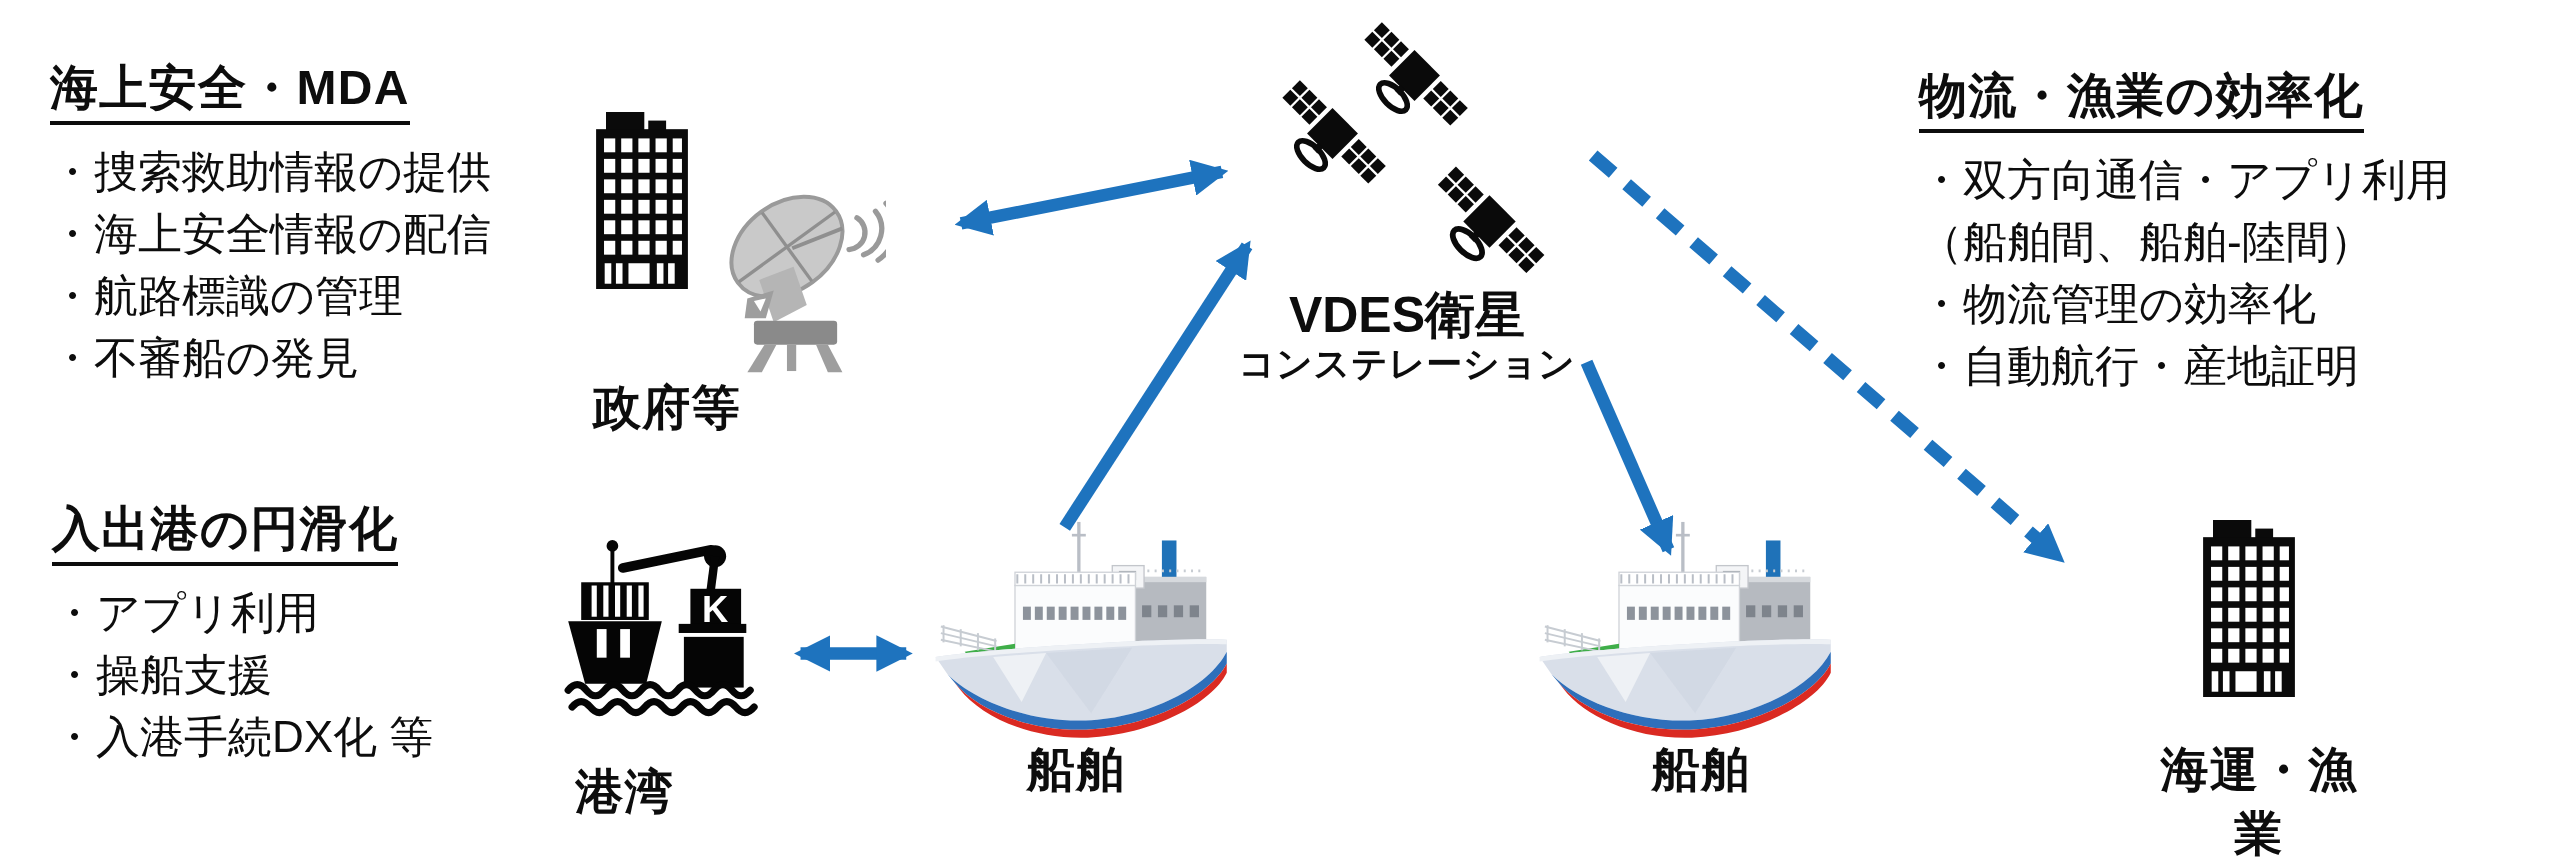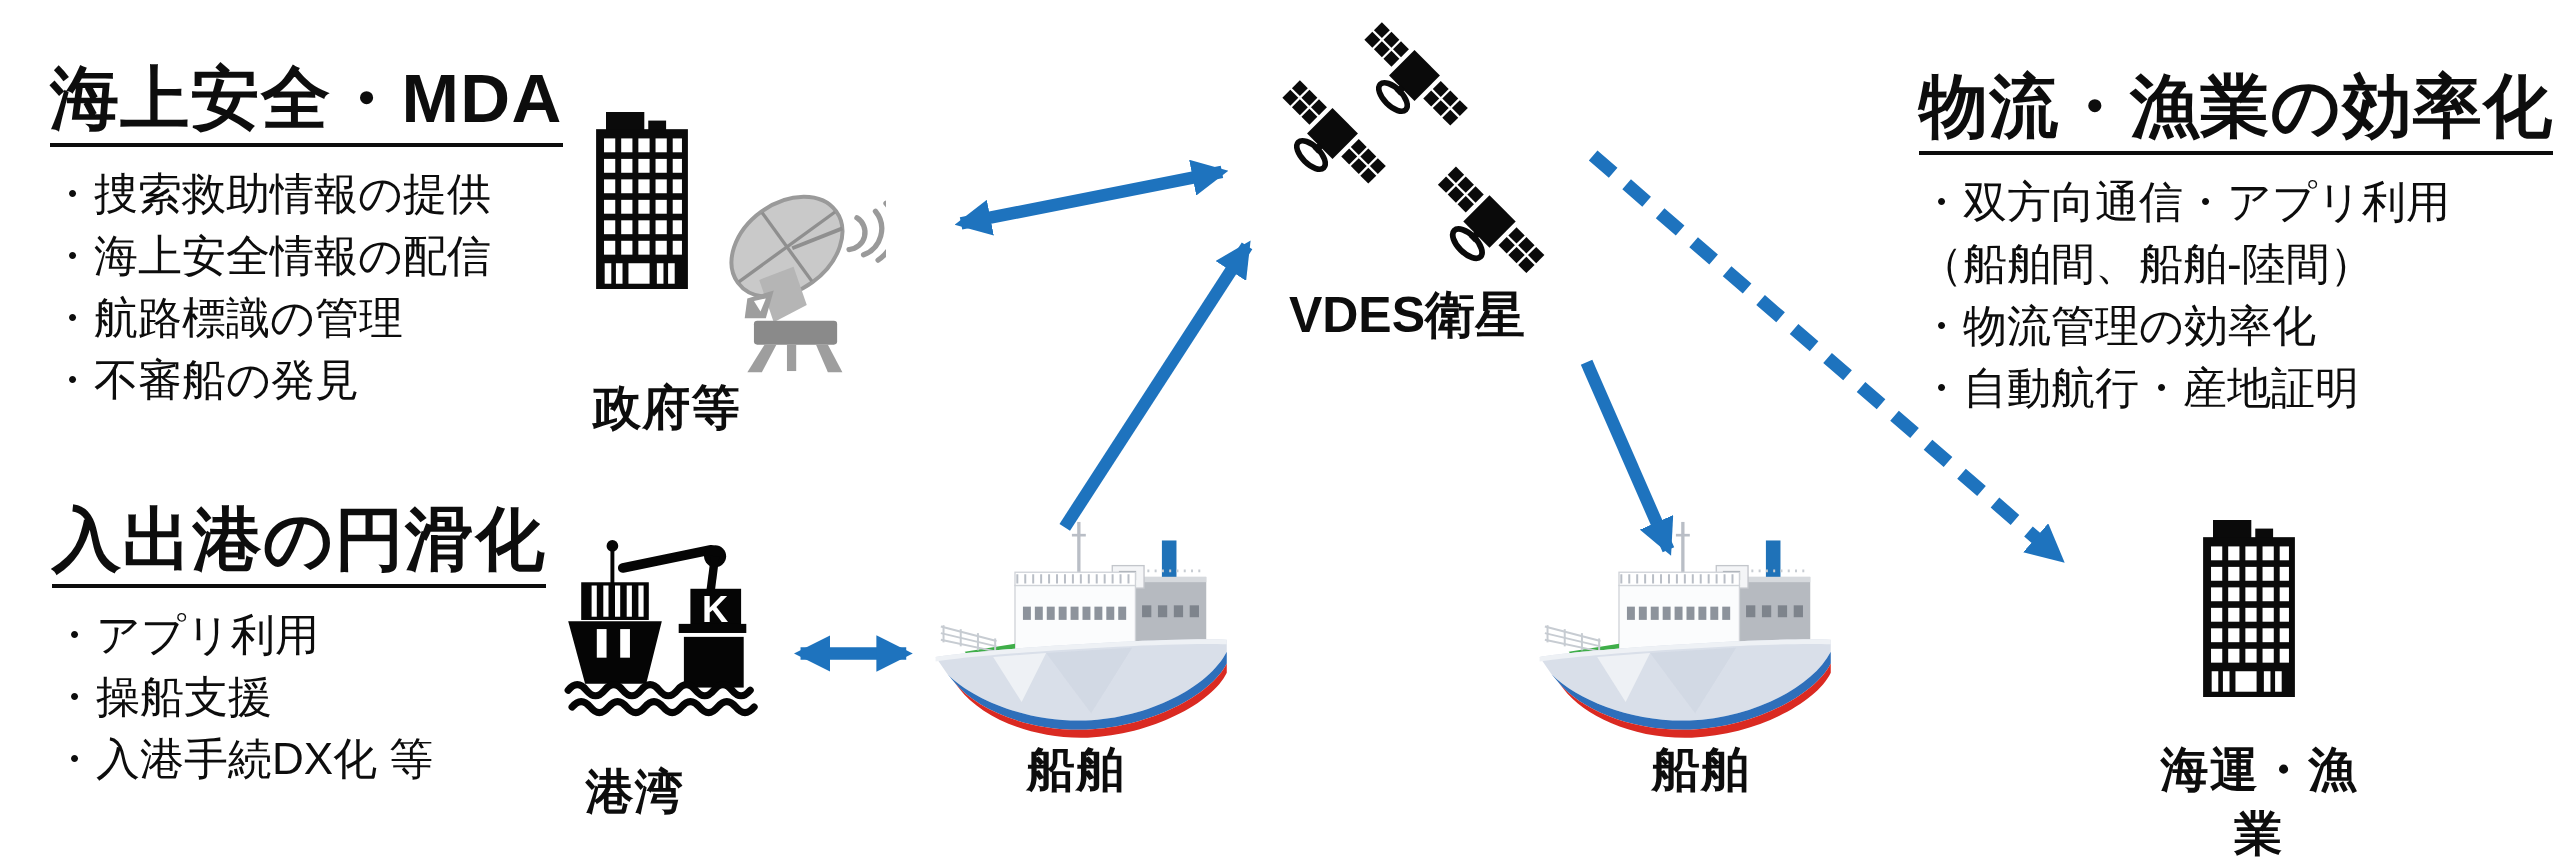--- a/index.html
+++ b/index.html
@@ -1,20 +1,20 @@
 <!DOCTYPE html>
 <html style="font-size:10.6px"><head>
 <meta charset="utf-8">
 <style>
   html,body{margin:0;padding:0;background:#ffffff;}
   body{font-family:"Liberation Sans","DejaVu Sans",sans-serif;color:#0d0d0d;}
   #canvas{position:relative;width:2576px;height:867px;background:#ffffff;overflow:hidden;}
   .abs{position:absolute;}
   .text-block{white-space:nowrap;}
-  .block-title{display:inline-block;font-weight:bold;font-size:69px;line-height:1.05;
+  .block-title{display:inline-block;font-weight:bold;font-size:48px;line-height:1.05;
                letter-spacing:1.3px;border-bottom:4.6px solid #0d0d0d;padding-bottom:8px;}
   .block-items{margin-top:16px;font-size:44px;line-height:62px;font-weight:400;}
   .node-label{font-weight:bold;font-size:48px;text-align:center;letter-spacing:1.3px;}
   .vdes-label{text-align:center;}
   .vdes-main{font-weight:bold;font-size:50px;line-height:1.1;}
   .vdes-sub{font-weight:600;font-size:36px;line-height:1.15;letter-spacing:0.7px;}
   svg{display:block;}
 </style>
 </head>
 <body>
@@ -179,20 +179,21 @@
           <rect x="32" y="-1" width="10" height="10"></rect>
           <rect x="44" y="-1" width="10" height="10"></rect>
         <ellipse cx="0" cy="27" rx="16" ry="8" fill="none" stroke="#0a0a0a" stroke-width="5"></ellipse>
         <rect x="-3" y="15" width="6" height="7"></rect>
       </g>
     </svg>
   </div>
 
   <div class="abs vdes-label" style="left:1232px;top:288px;width:350px;">
     <div class="vdes-main">VDES衛星</div>
+    <div class="vdes-sub">コンステレーション</div>
   </div>
 
   <div class="abs" style="left:563px;top:525px;">
     <svg width="208" height="201" viewBox="0 0 320 305">
       <g fill="#050505">
         <circle cx="76" cy="30" r="9"></circle>
         <rect x="73" y="32" width="6" height="58"></rect>
         <rect x="28" y="86" width="104" height="58"></rect>
         <polygon points="8,146 152,146 128,242 34,242"></polygon>
         <line x1="92" y1="64" x2="228" y2="36" stroke="#050505" stroke-width="15" stroke-linecap="round"></line>
@@ -360,21 +361,21 @@
         <rect x="16" y="229" width="10" height="31"></rect>
           <rect x="33" y="229" width="10" height="31"></rect>
         <rect x="52" y="229" width="32" height="31"></rect>
         <rect x="95" y="229" width="10" height="31"></rect>
           <rect x="112" y="229" width="10" height="31"></rect>
       </g>
     </svg>
   </div>
 
   <div class="abs node-label" style="left:581px;top:376px;width:172px;">政府等</div>
-  <div class="abs node-label" style="left:565px;top:760px;width:119px;text-align:right;">港湾</div>
+  <div class="abs node-label" style="left:565px;top:760px;width:119px;">港湾</div>
   <div class="abs node-label" style="left:1020px;top:738px;width:112px;">船舶</div>
   <div class="abs node-label" style="left:1645px;top:738px;width:112px;">船舶</div>
   <div class="abs node-label" style="left:2137px;top:738px;width:244px;">海運・漁業</div>
 
   <svg class="abs" style="left:0;top:0;" width="2576" height="867" viewBox="0 0 3900 1312">
     <defs>
       <marker id="ah" viewBox="0 0 10 10" refX="8.2" refY="5" markerWidth="2.9" markerHeight="2.9" orient="auto-start-reverse">
         <path d="M0,0 L10,5 L0,10 Z" fill="#1e73be"></path>
       </marker>
     </defs>

